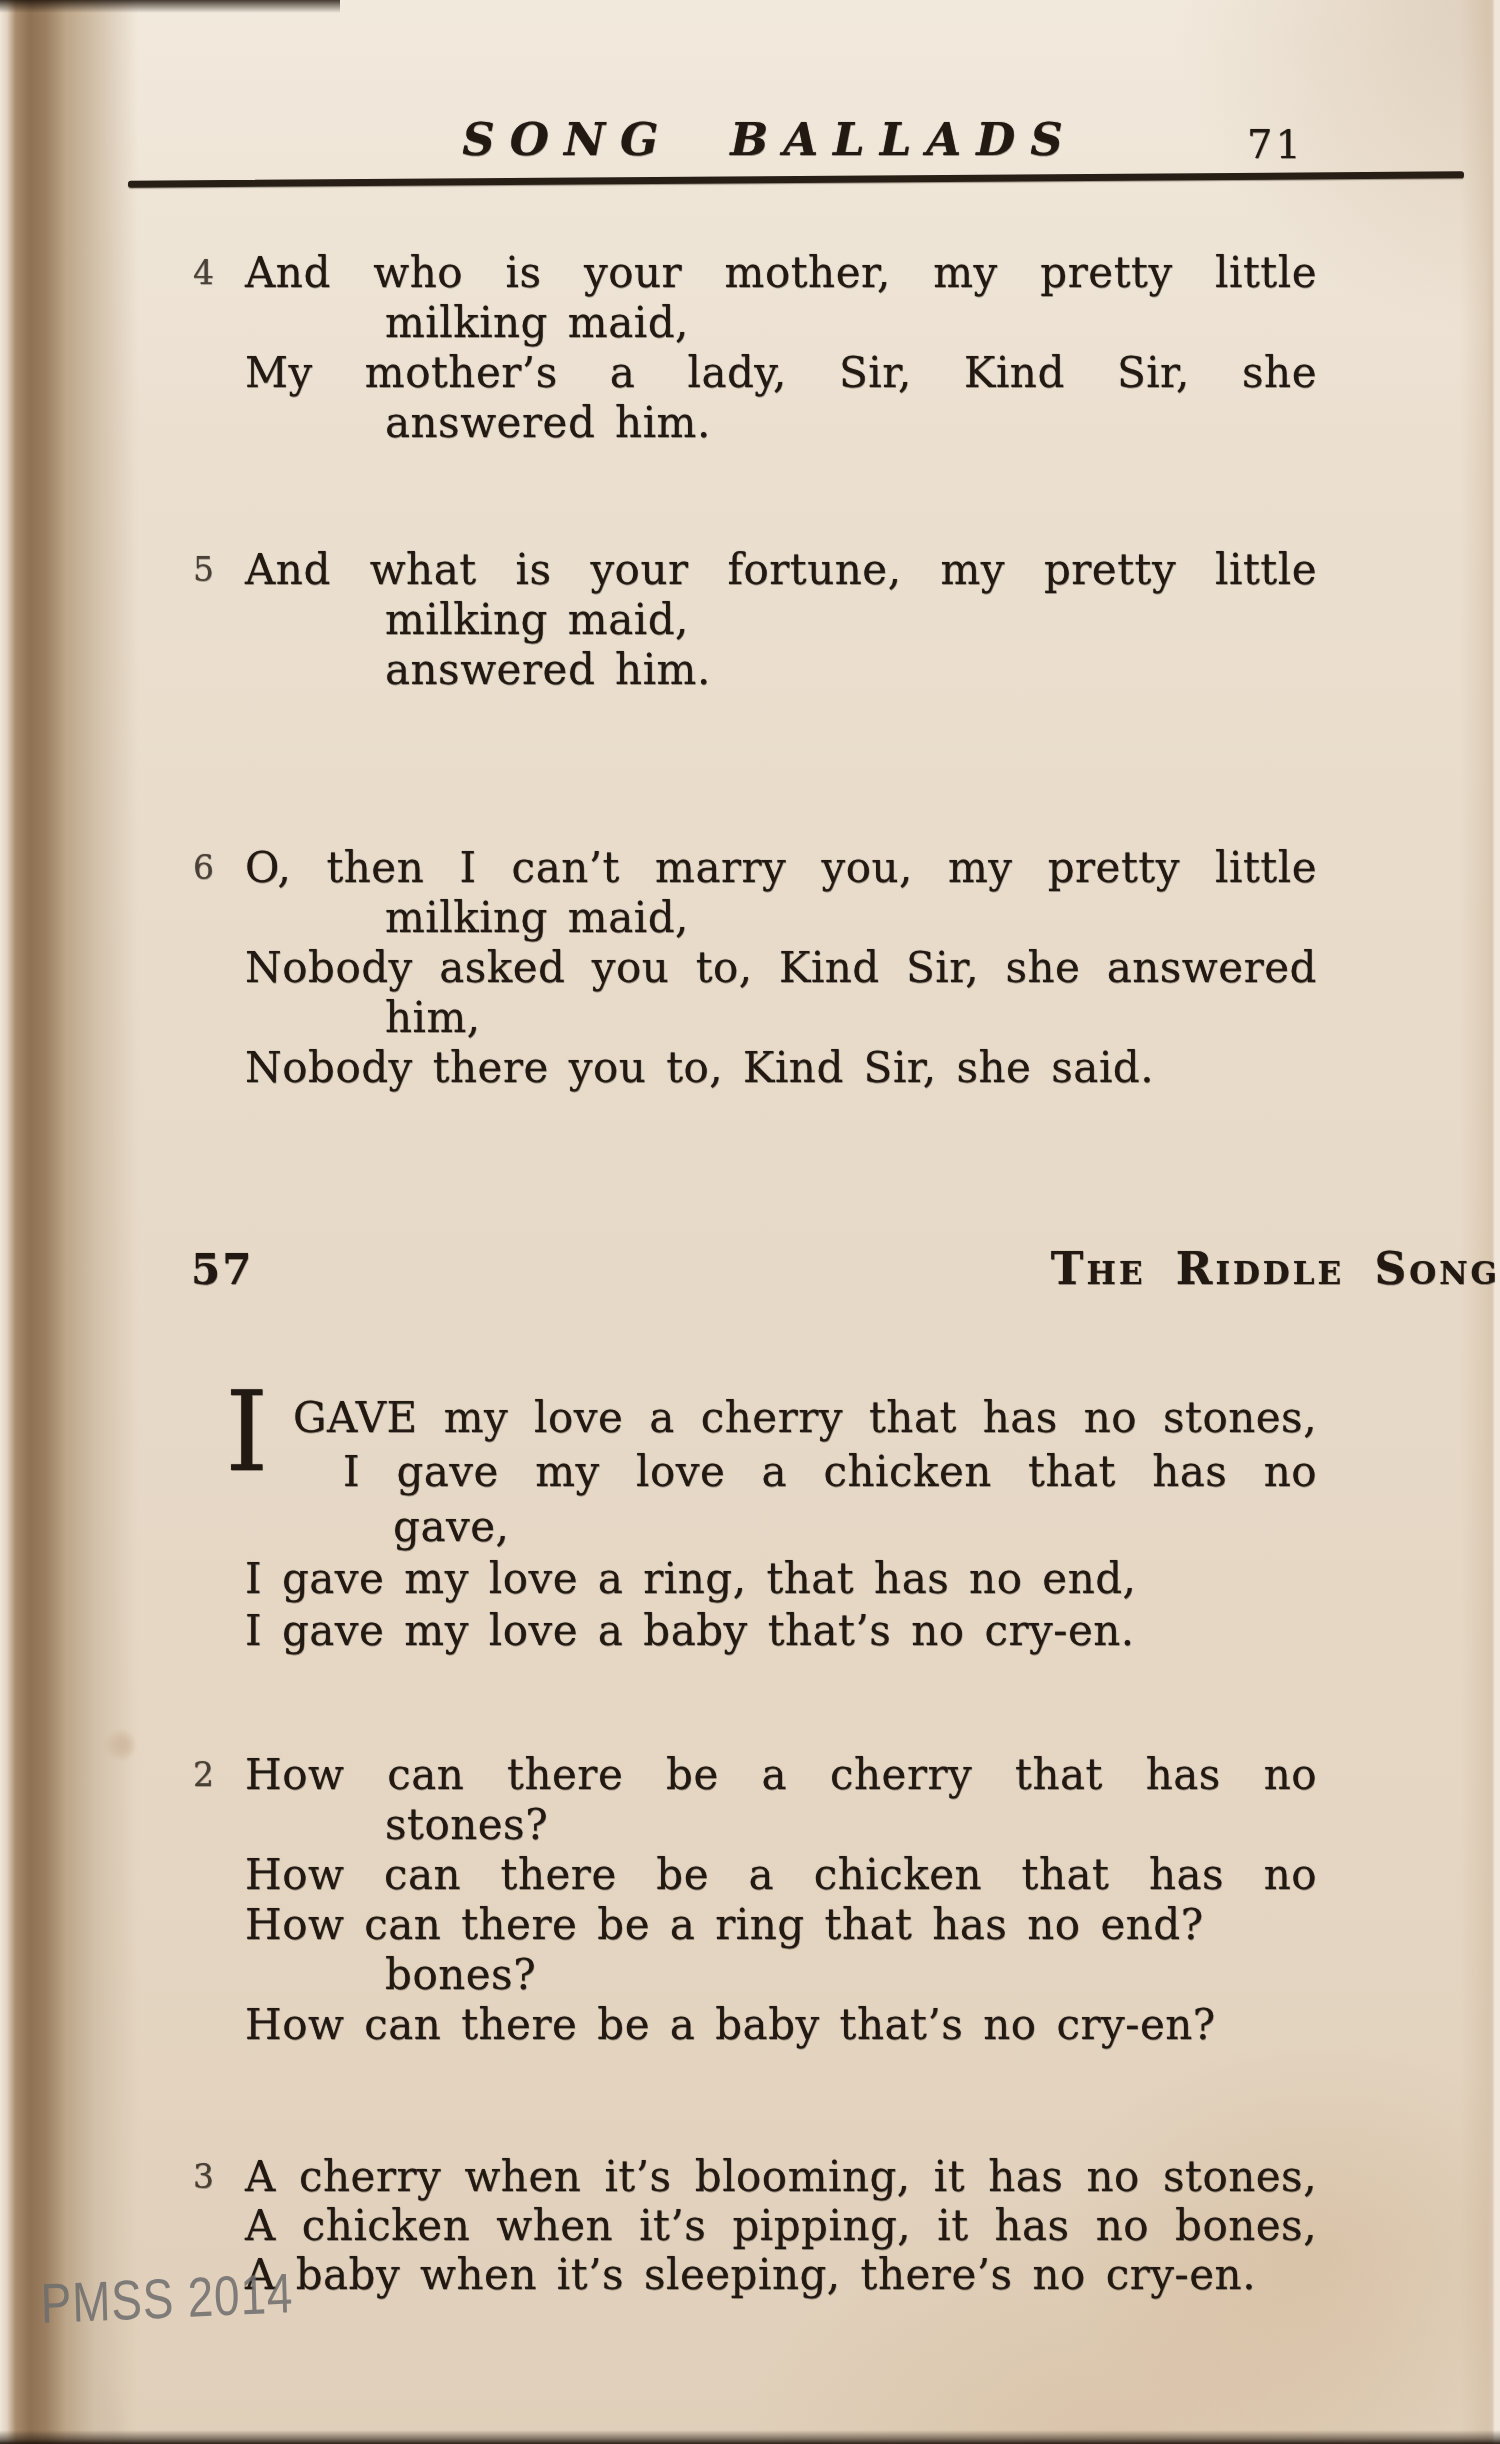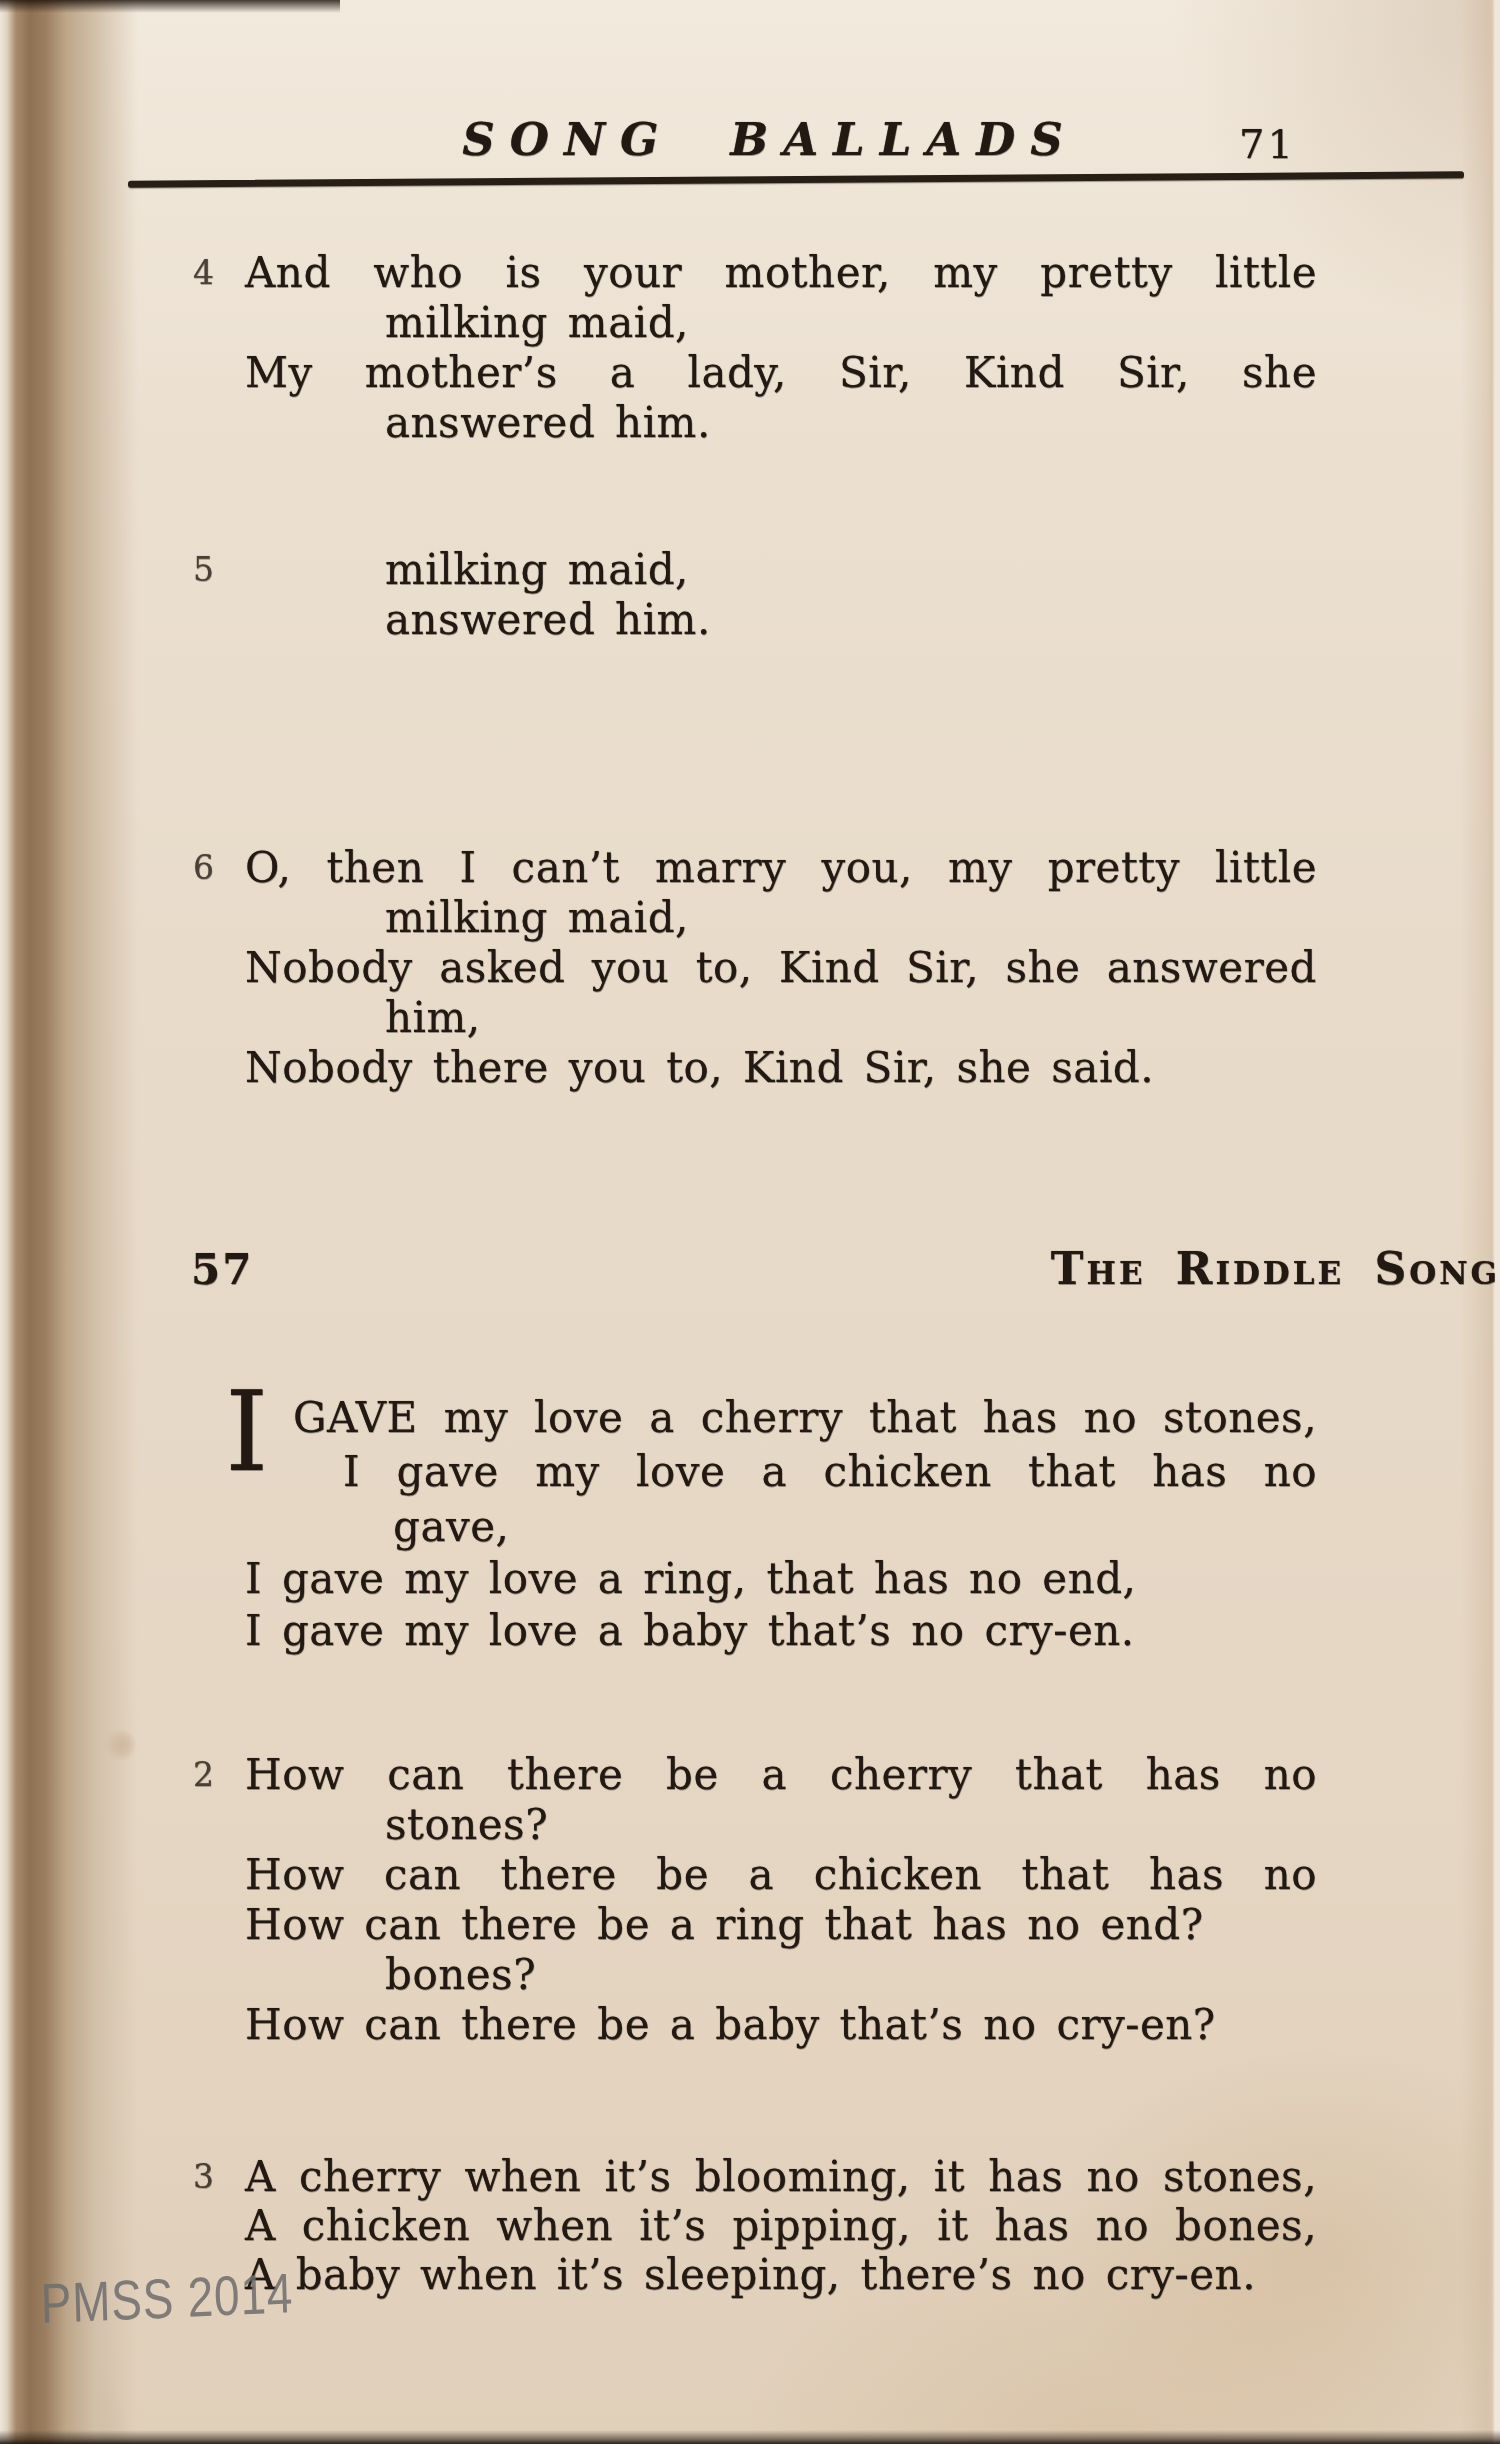--- a/index.html
+++ b/index.html
@@ -56,21 +56,21 @@
     text-shadow:0 0 1px rgba(32,24,16,.6), .5px .5px .6px rgba(32,24,16,.35);
   }
   
   .hdr{position:absolute; top:112px; left:0; width:100%; height:60px;}
   .htitle{
     position:absolute; left:20px; width:100%; text-align:center;
     font-style:italic; font-weight:bold; font-size:45px; line-height:56px;
     letter-spacing:15px; word-spacing:26px;
   }
   .hpage{
-    position:absolute; top:4px; right:204px;
+    position:absolute; top:4px; right:196px;
     font-size:40px; letter-spacing:3px; line-height:56px;
   }
   .rule{
     position:absolute; top:176px; left:128px; width:1336px; height:7px;
     background:#271e16; border-radius:3px;
     transform:rotate(-0.4deg);
     box-shadow:0 1px 1px rgba(40,28,16,.4);
   }
   
   .verse{
@@ -124,20 +124,21 @@
   <section class="verse ink" style="top:248px">
     <span class="vnum">4</span>
     <div class="l j">And who is your mother, my pretty little</div>
     <div class="l ind">milking maid,</div>
     <div class="l j">My mother’s a lady, Sir, Kind Sir, she</div>
     <div class="l ind">answered him.</div>
   </section>
 
   <section class="verse ink" style="top:545px">
     <span class="vnum">5</span>
+    <div class="l j">And what is your fortune, my pretty little</div>
     <div class="l ind">milking maid,</div>
     <div class="l ind">answered him.</div>
   </section>
 
   <section class="verse ink" style="top:843px">
     <span class="vnum">6</span>
     <div class="l j">O, then I can’t marry you, my pretty little</div>
     <div class="l ind">milking maid,</div>
     <div class="l j">Nobody asked you to, Kind Sir, she answered</div>
     <div class="l ind">him,</div>

